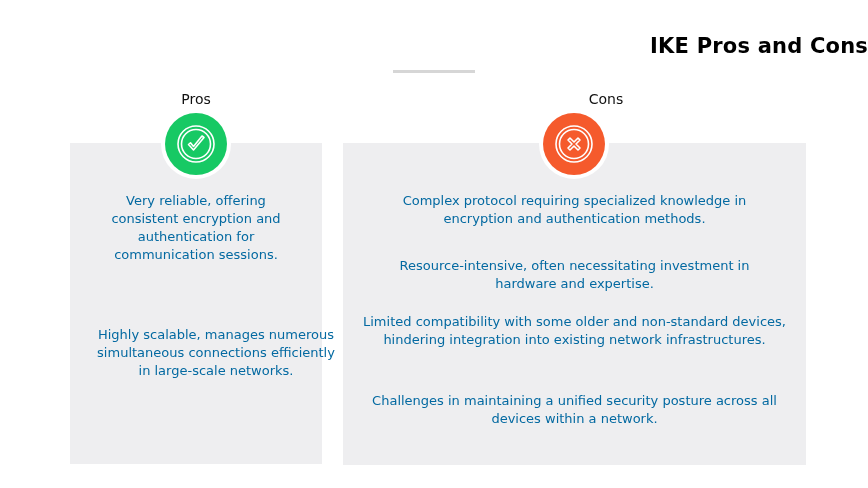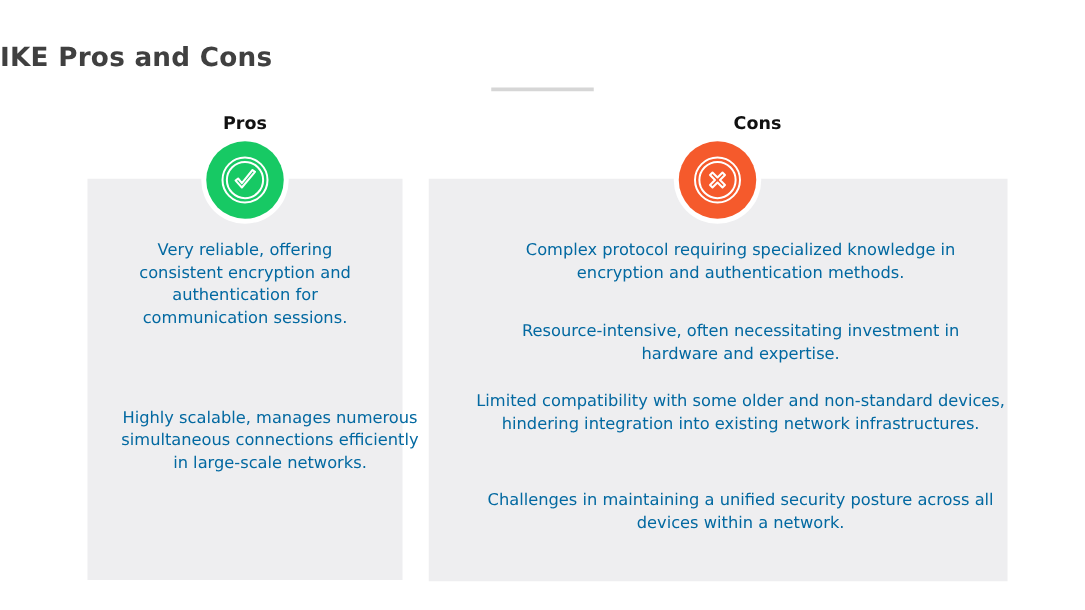--- a/index.html
+++ b/index.html
@@ -1,30 +1,30 @@
 <!DOCTYPE html>
 <html><head>
   <meta charset="utf-8">
   <style>
     * { box-sizing: border-box; margin: 0; padding: 0; }
     html, body { width: 868px; height: 488px; background: #ffffff; overflow: hidden; }
     body { position: relative; font-family: "DejaVu Sans", "Liberation Sans", sans-serif; color: #1c1c1c; }
 
     .title {
       position: absolute; left: 0; width: 868px; top: 34px;
-      text-align: left; font-weight: bold; font-size: 21px; color: #404040;
+      text-align: right; font-weight: bold; font-size: 21px; color: #000000;
       letter-spacing: 0.2px;
     }
     .title-underline {
       position: absolute; left: 393px; top: 70px; width: 82px; height: 3px;
       background: #d6d6d6;
     }
 
     .col-heading {
-      position: absolute; top: 91px; font-weight: bold; font-size: 14px; color: #111;
+      position: absolute; top: 91px; font-weight: normal; font-size: 14px; color: #111;
       text-align: center;
     }
     .pros-heading { left: 146px; width: 100px; }
     .cons-heading { left: 556px; width: 100px; }
 
     .panel {
       position: absolute; background: #eeeef0;
     }
     .pros-panel { left: 70px; top: 143px; width: 252px; height: 321px; }
     .cons-panel { left: 343px; top: 143px; width: 463px; height: 322px; }
@@ -43,21 +43,21 @@
     .cons-badge { left: 539px; top: 109px; }
     .cons-badge .badge-inner { background: #f55a2c; }
 
     .item {
       position: absolute; text-align: center; font-size: 13px; line-height: 18px;
       color: #0369a1;
     }
     .pros-item-0 { left: 70px; width: 252px; top: 192px; padding: 0 36px; }
     .pros-item-1 { left: 70px; width: 292px; top: 326px; padding: 0 20px; }
 
-    .cons-item { left: 361px; width: 463px; padding: 0 28px; }
+    .cons-item { left: 343px; width: 463px; padding: 0 28px; }
     .cons-item-0 { top: 192px; }
     .cons-item-1 { top: 257px; }
     .cons-item-2 { top: 313px; padding: 0 20px; }
     .cons-item-3 { top: 392px; }
   </style>
 </head>
 <body>
 
 <div class="title">IKE Pros and Cons</div>
 <div class="title-underline"></div>

